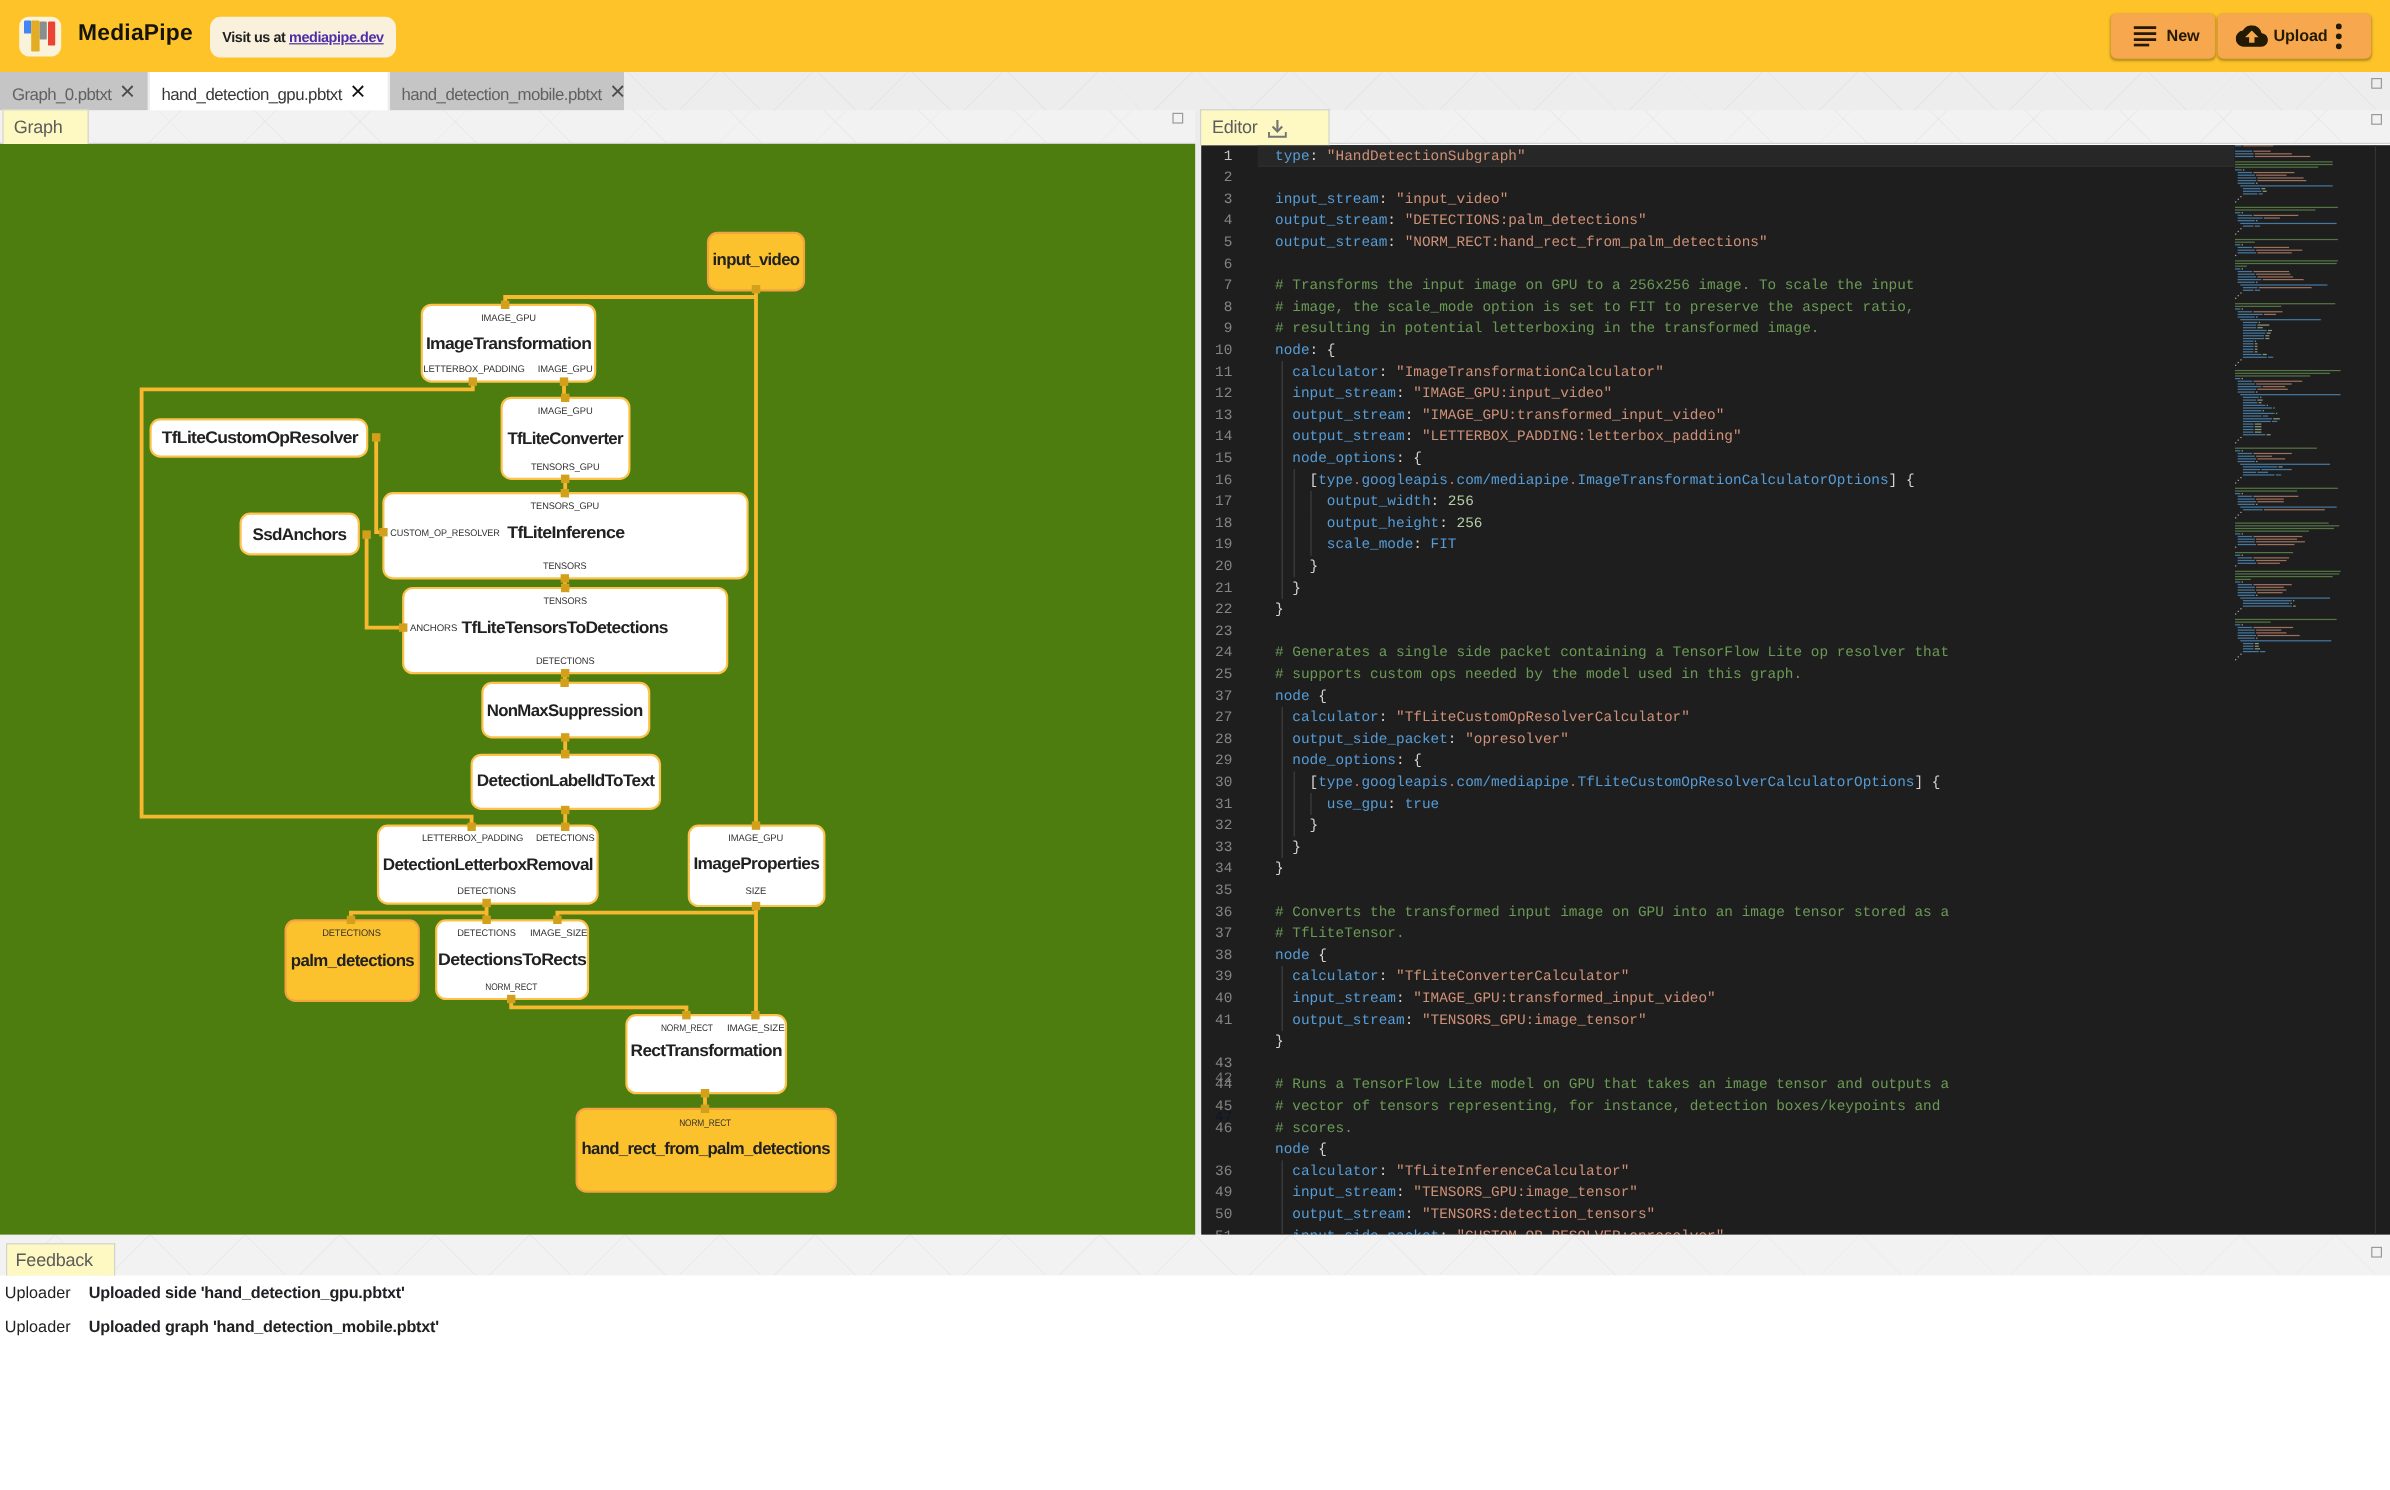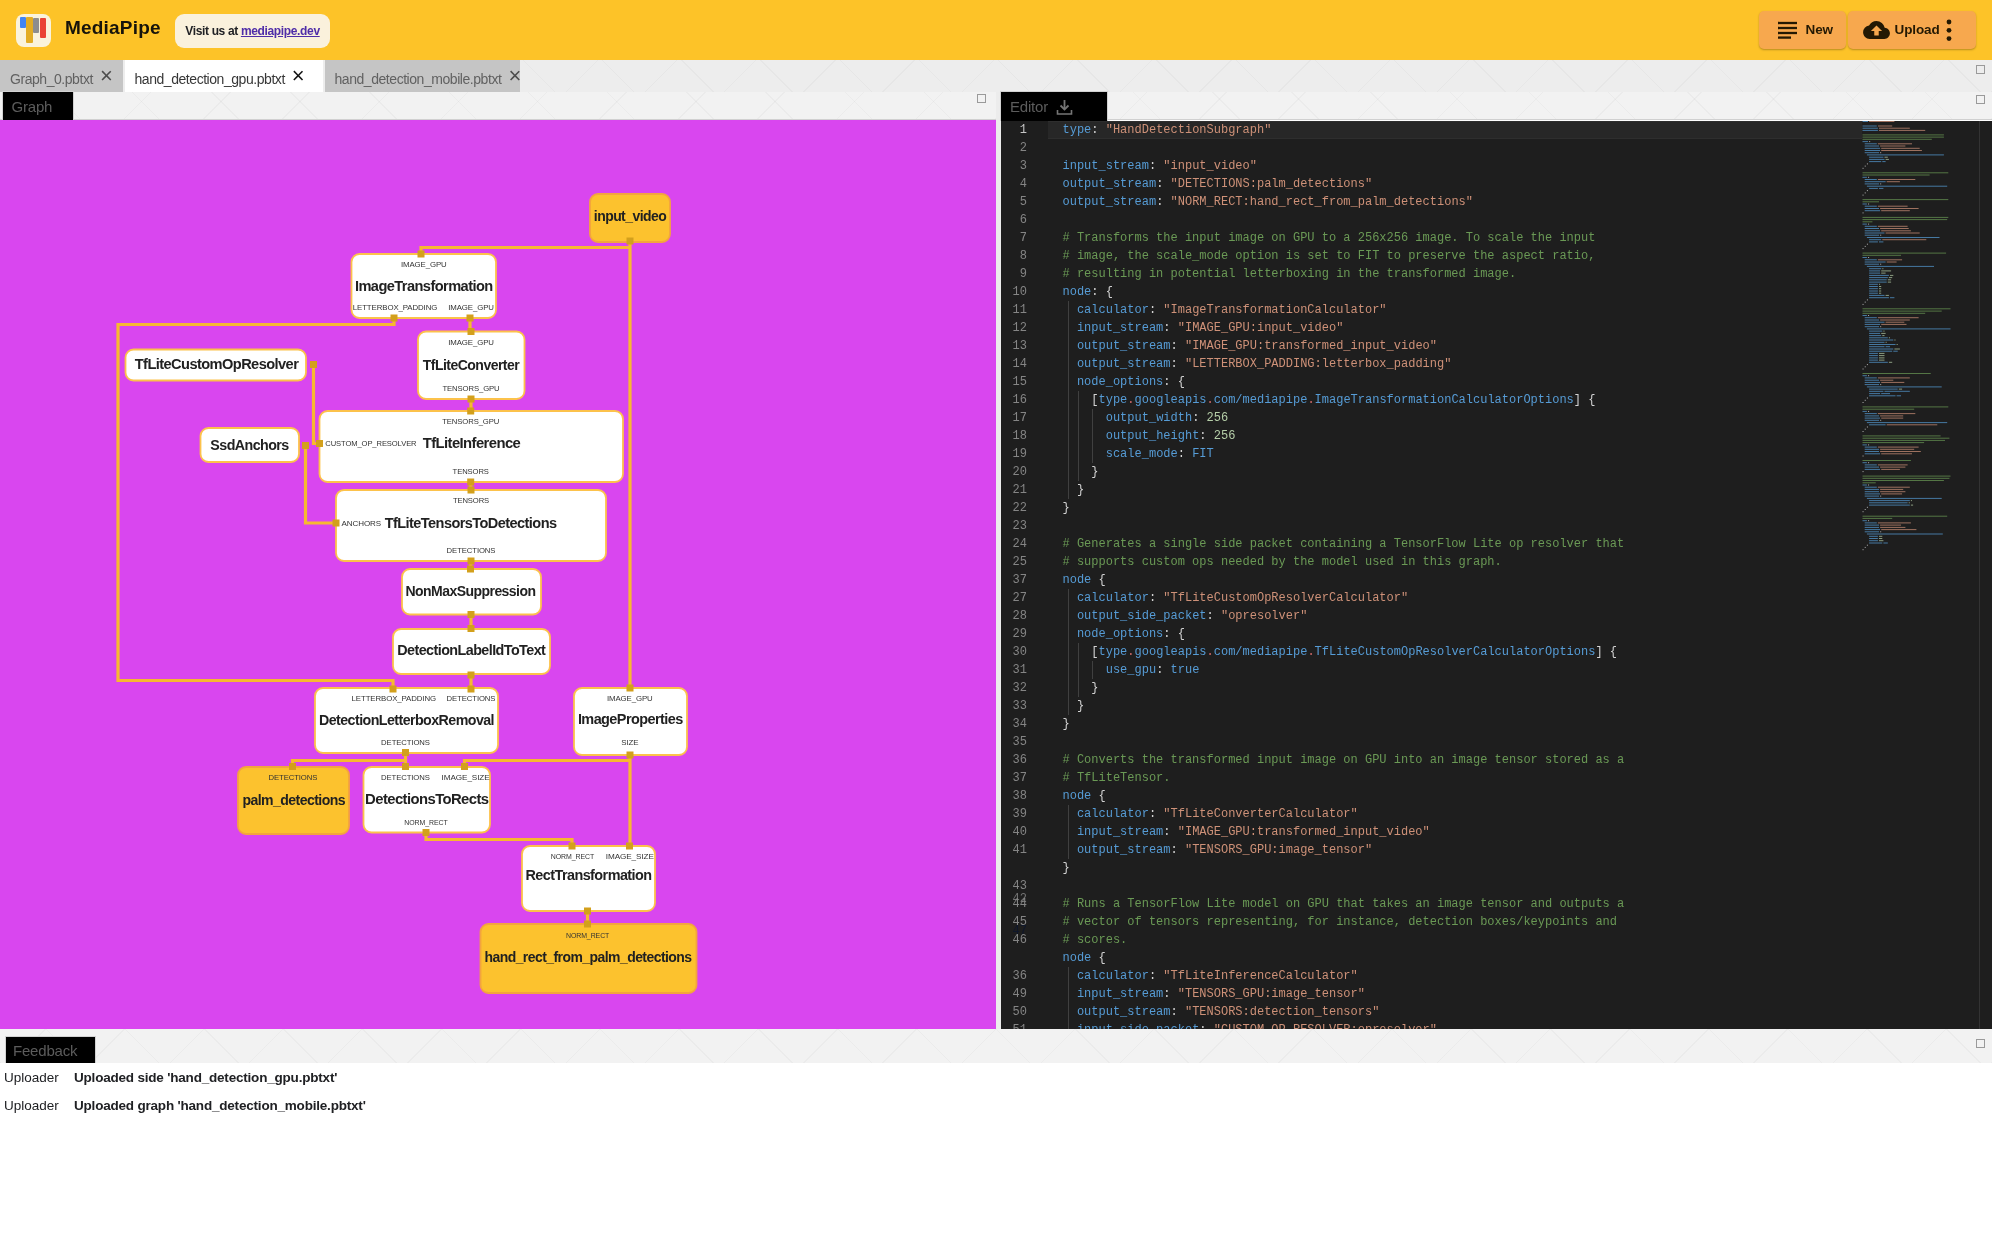--- a/index.html
+++ b/index.html
@@ -15,24 +15,24 @@
 #bnew{left:1758.5px;width:87px}
 #bup{left:1847.5px;width:128.5px}
 
 #ftabs{left:0;top:60px;width:1992px;height:32px;background-color:#ededed;background-image:repeating-linear-gradient(45deg,rgba(0,0,0,0.028) 0 1px,transparent 1px 56px),repeating-linear-gradient(-45deg,rgba(0,0,0,0.028) 0 1px,transparent 1px 56px)}
 .ftab{position:absolute;top:0;height:32px;white-space:nowrap;background:#c5c5c5;color:#616161;font-size:14px;letter-spacing:-0.45px;line-height:32px;padding-left:10px}
 .ftab .x{font-size:22px;color:#4c4c4c;margin-left:7px;font-weight:400;vertical-align:0.5px}
 .ftab.act{background:#fff;color:#373737;z-index:2}
 .ftab.act .x{color:#111}
 
 .strip{top:92px;height:28px}
-.ptab{position:absolute;background:#000000;border:1px solid #d2d2d2;border-bottom:none;color:#5c5c5c;font-size:15px;letter-spacing:-0.2px}
+.ptab{position:absolute;background:#fef9c3;border:1px solid #d2d2d2;border-bottom:none;color:#5c5c5c;font-size:15px;letter-spacing:-0.2px}
 .msq{position:absolute;width:9px;height:9px;border:1.5px solid #9a9a9a;background:transparent}
 
-#gpanel{left:0;top:120px;width:996px;height:909px;background:#d946ef}
+#gpanel{left:0;top:120px;width:996px;height:909px;background:#4d7c0f}
 .gsvg{position:absolute;left:0;top:0}
 .nt{font-size:14px;font-weight:700;letter-spacing:-0.55px;fill:#212121;font-family:"Liberation Sans",sans-serif}
 .pl{font-size:8px;letter-spacing:-0.1px;fill:#323232;font-family:"Liberation Sans",sans-serif}
 
 #editor{left:1001px;top:121px;width:991px;height:908px;background:#1e1e1e}
 #lh1{position:absolute;left:1048px;top:121px;width:814px;height:18px;background:#272727;border-top:1px solid #2e2e2e;border-bottom:1px solid #2e2e2e}
 .ln{position:absolute;left:971px;width:56px;text-align:right;font-family:"Liberation Mono",monospace;font-size:12px;line-height:18px;height:18px}
 .cl{position:absolute;left:1062.5px;font-family:"Liberation Mono",monospace;font-size:12px;line-height:18px;height:18px;white-space:pre;color:#d4d4d4}
 .cl i{font-style:normal}
 .ig{position:absolute;width:1px;height:18px;background:#404040}

